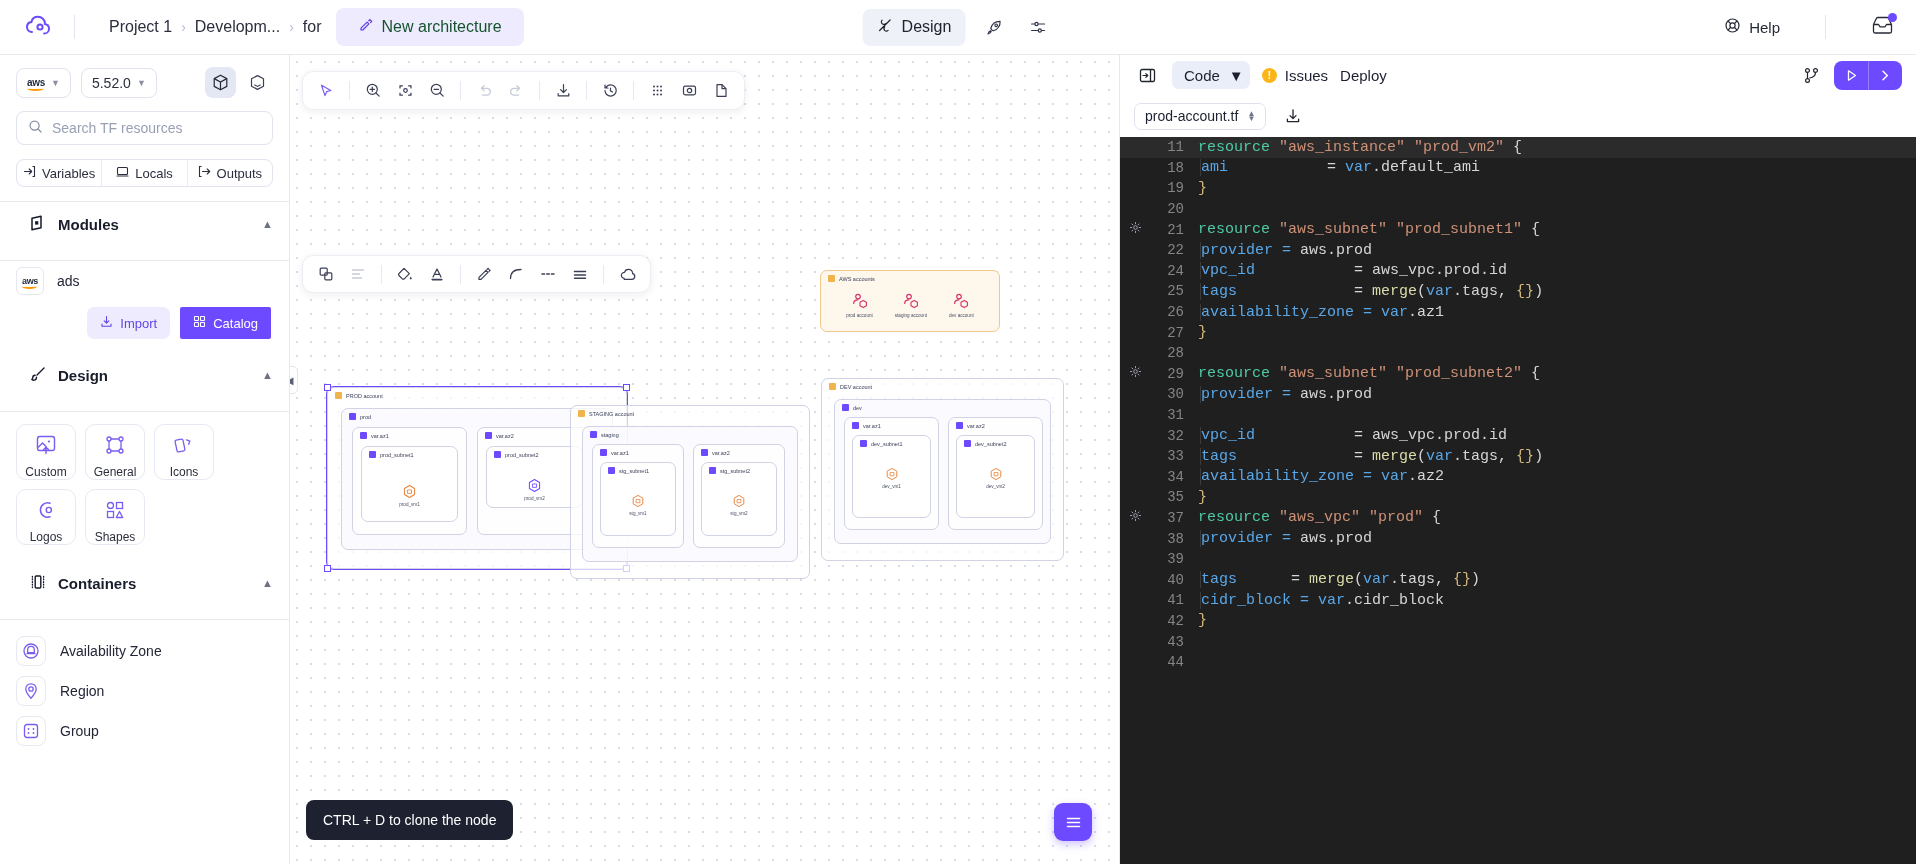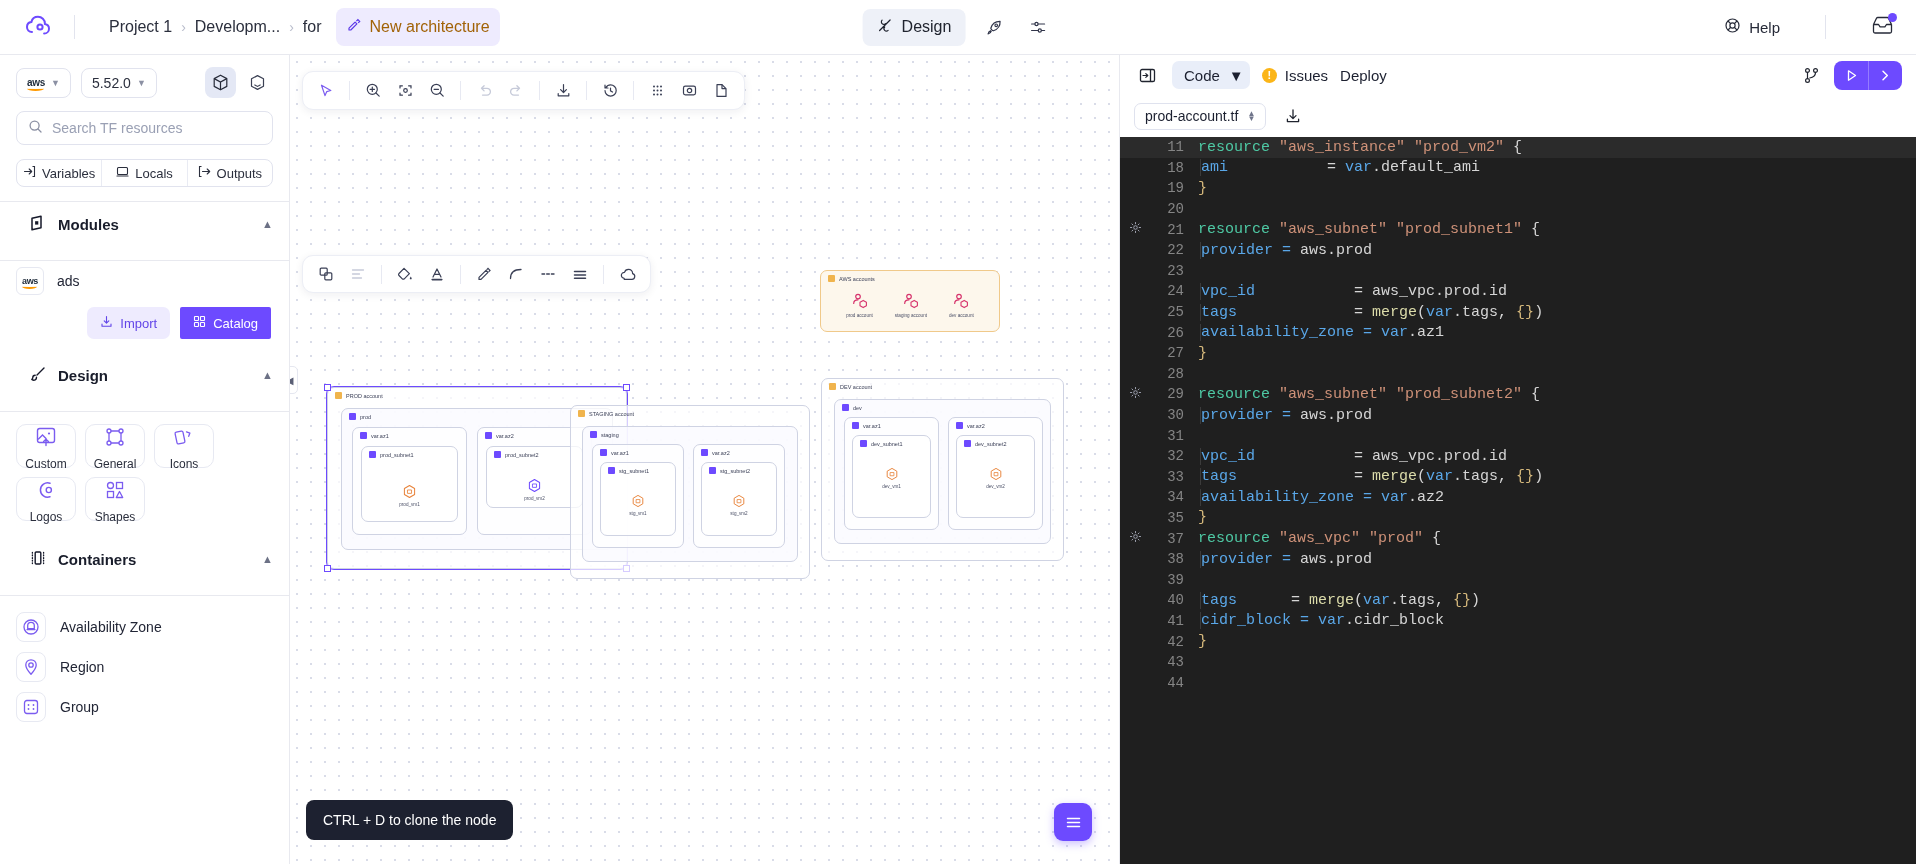--- a/index.html
+++ b/index.html
@@ -11,22 +11,22 @@
   .app { width:1916px; height:864px; display:flex; flex-direction:column; }
 
   
   .header { height:55px; flex:0 0 55px; display:flex; align-items:center;
             border-bottom:1px solid #e8e9ef; background:#fff; position:relative; }
   .logo { width:44px; display:flex; align-items:center; justify-content:center; margin-left:16px; }
   .vdiv { width:1px; height:24px; background:#e2e4ee; margin:0 14px; }
   .crumbs { display:flex; align-items:center; gap:9px; font-size:16px; color:#2b2f3d;margin-left:20px; }
   .crumbs .sep { color:#b9bdcc; font-size:14px; }
   .crumb { cursor:pointer; white-space:nowrap; }
-  .newarch { display:flex; align-items:center; gap:8px; background:#eeebfe; color:#a16207;
-             border-radius:8px; padding:9px 10px; font-size:16px; margin-left:14px; cursor:pointer; }
+  .newarch { display:flex; align-items:center; gap:8px; background:#eeebfe; color:#14532d;
+             border-radius:8px; padding:9px 22px; font-size:16px; margin-left:14px; cursor:pointer; }
   .hdr-center { position:absolute; left:50%; transform:translateX(-50%);
                 display:flex; align-items:center; gap:14px; }
   .tab-design { display:flex; align-items:center; gap:8px; background:#eef1f8; border-radius:8px;
                 padding:8px 14px; font-size:16px; color:#20242f; cursor:pointer; }
   .hdr-icon { width:30px; height:30px; display:flex; align-items:center; justify-content:center;
               cursor:pointer; color:#31354a; }
   .hdr-right { margin-left:auto; display:flex; align-items:center; gap:31px; padding-right:22px; }
   .help { display:flex; align-items:center; gap:8px; font-size:15px; color:#262a38; cursor:pointer; }
   .inbox { position:relative; cursor:pointer; }
   .dot { position:absolute; top:-2px; right:-3px; width:9px; height:9px; border-radius:50%;
@@ -69,22 +69,22 @@
   .mod-row { display:flex; align-items:center; gap:13px; padding:6px 16px 0 16px; }
   .mod-ico { width:28px; height:28px; border:1px solid #e6e8f1; border-radius:6px; background:#fff;
              display:flex; align-items:center; justify-content:center; }
   .mod-name { font-size:14px; color:#222636; }
   .mod-btns { display:flex; gap:10px; justify-content:flex-end; padding:12px 18px 14px 16px; }
   .btn-light { background:#eeebfe; color:#6245e8; border-radius:7px; padding:8px 13px; font-size:13px;
                display:flex; align-items:center; gap:7px; cursor:pointer; }
   .btn-solid { background:#6d4aff; color:#fff; border-radius:2px; padding:8px 13px; font-size:13px;
                display:flex; align-items:center; gap:7px; cursor:pointer; }
   .grid { display:flex; flex-wrap:wrap; gap:9px; padding:12px 16px 4px 16px; }
-  .gcell { width:60px; height:44px; border:1px solid #e7e9f2; border-radius:10px; background:#fff;
-           display:flex; flex-direction:column; align-items:center; justify-content:space-between; gap:5px;
+  .gcell { width:60px; height:56px; border:1px solid #e7e9f2; border-radius:10px; background:#fff;
+           display:flex; flex-direction:column; align-items:center; justify-content:flex-end; gap:5px;
            cursor:pointer; }
   .gcell span { font-size:12px; color:#2b2f3d; }
   .cont-list { padding:6px 16px 0 16px; display:flex; flex-direction:column; gap:10px; }
   .cont-row { display:flex; align-items:center; gap:14px; cursor:pointer; }
   .cont-ico { width:30px; height:30px; border:1px solid #e7e9f2; border-radius:8px; background:#fff;
               display:flex; align-items:center; justify-content:center; }
   .cont-lbl { font-size:14px; color:#222636; }
 
   
   .canvas { flex:1; position:relative; overflow:hidden;
@@ -883,25 +883,20 @@
               <span class="ln-no">21</span>
               <span class="ln-code"><span class="k-res">resource </span><span class="k-str">"aws_subnet"</span><span class="k-eq"> </span><span class="k-str">"prod_subnet1"</span><span class="k-eq"> {</span></span>
             </div>
             <div class="ln-row">
               <span class="gutter-ico"></span>
               <span class="ln-no">22</span>
               <span class="ln-code indent"><span class="k-attr">provider = </span><span class="k-eq">aws.prod</span></span>
             </div>
             <div class="ln-row">
               <span class="gutter-ico"></span>
-              <span class="ln-no">23</span>
-              <span class="ln-code indent"></span>
-            </div>
-            <div class="ln-row">
-              <span class="gutter-ico"></span>
               <span class="ln-no">24</span>
               <span class="ln-code indent"><span class="k-attr">vpc_id</span><span class="k-eq">           = </span><span class="k-eq">aws_vpc.prod.id</span></span>
             </div>
             <div class="ln-row">
               <span class="gutter-ico"></span>
               <span class="ln-no">25</span>
               <span class="ln-code indent"><span class="k-attr">tags</span><span class="k-eq">             = </span><span class="k-fn">merge</span><span class="k-eq">(</span><span class="k-attr">var</span><span class="k-eq">.tags, </span><span class="k-br">{}</span><span class="k-eq">)</span></span>
             </div>
             <div class="ln-row">
               <span class="gutter-ico"></span>

